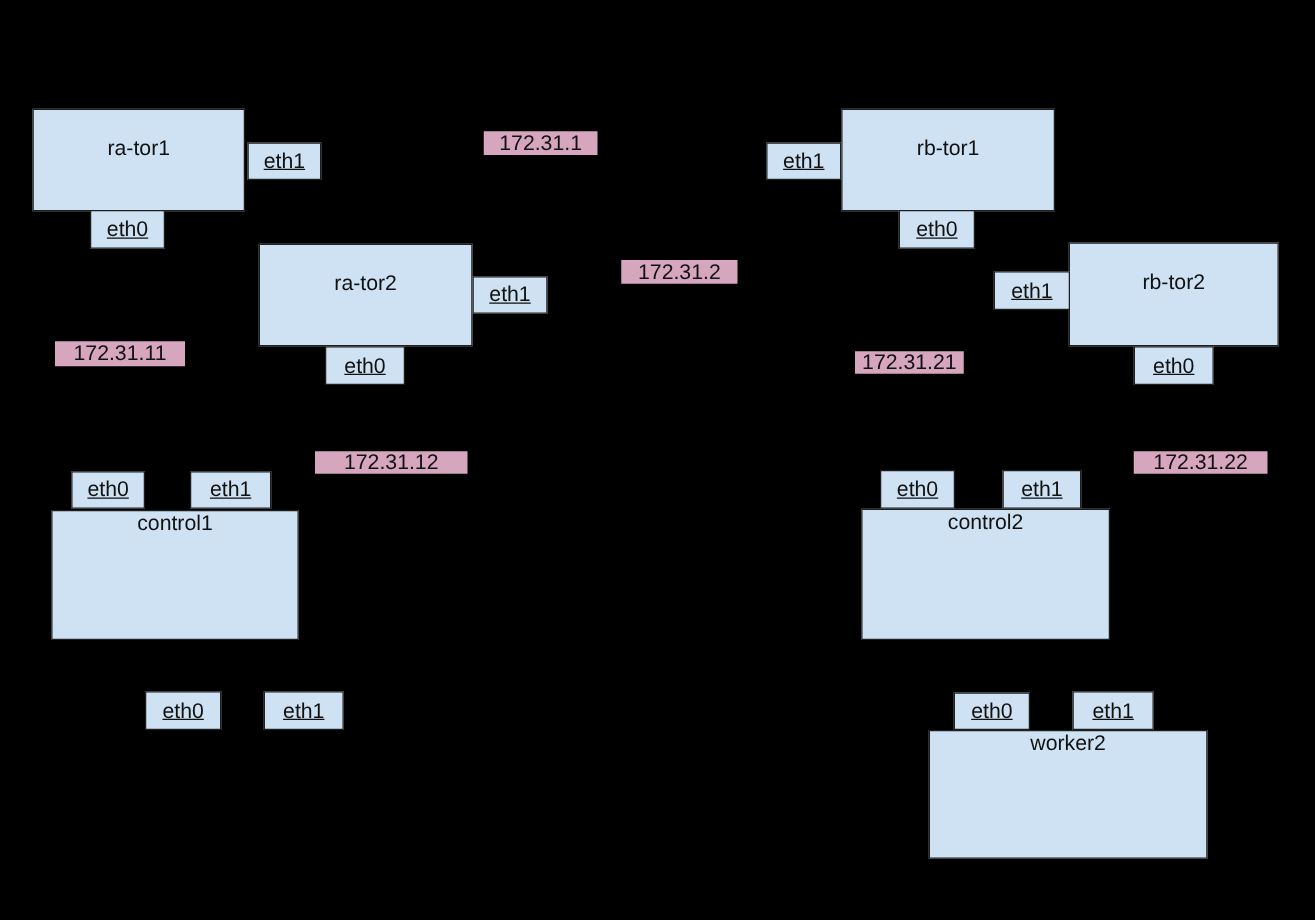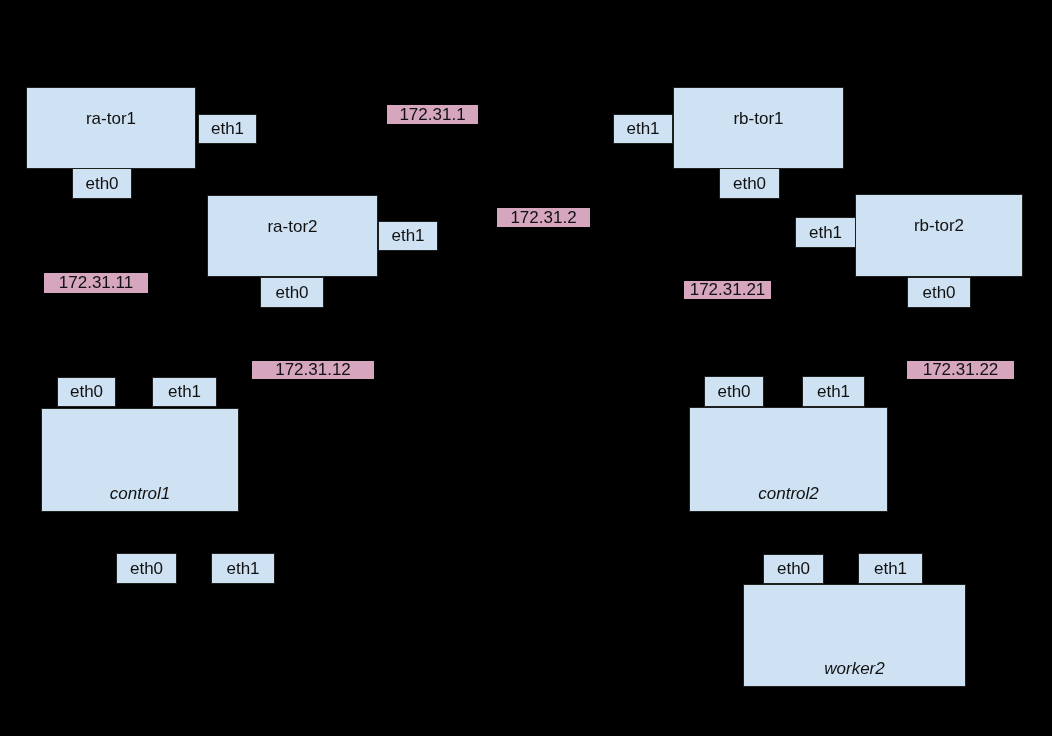--- a/index.html
+++ b/index.html
@@ -10,27 +10,27 @@
     color:var(--text,#111111);
   }
   .node{
     position:absolute;box-sizing:border-box;
     background:var(--node-fill,#cfe2f3);
     border:1.5px solid var(--node-border,#1f1f1f);
     display:flex;justify-content:center;
     font-size:17px;line-height:20px;
   }
   .node.label-top{align-items:flex-start;padding-top:21px;}
-  .node.label-bottom{align-items:flex-end;padding-bottom:7px;font-style:italic;}
+  .node.label-bottom{align-items:flex-start;padding-bottom:7px;}
   .port{
     position:absolute;box-sizing:border-box;
     background:var(--node-fill,#cfe2f3);
     border:1.5px solid var(--node-border,#1f1f1f);
     display:flex;align-items:center;justify-content:center;
-    font-size:17px;line-height:18px;
+    font-size:17px;line-height:18px;text-decoration:underline;
   }
   .ip{
     position:absolute;box-sizing:border-box;
     background:var(--ip-fill,#d5a6bd);
     display:flex;align-items:center;justify-content:center;
     font-size:17px;line-height:18px;white-space:nowrap;
   }
 </style>
 </head>
 <body>

